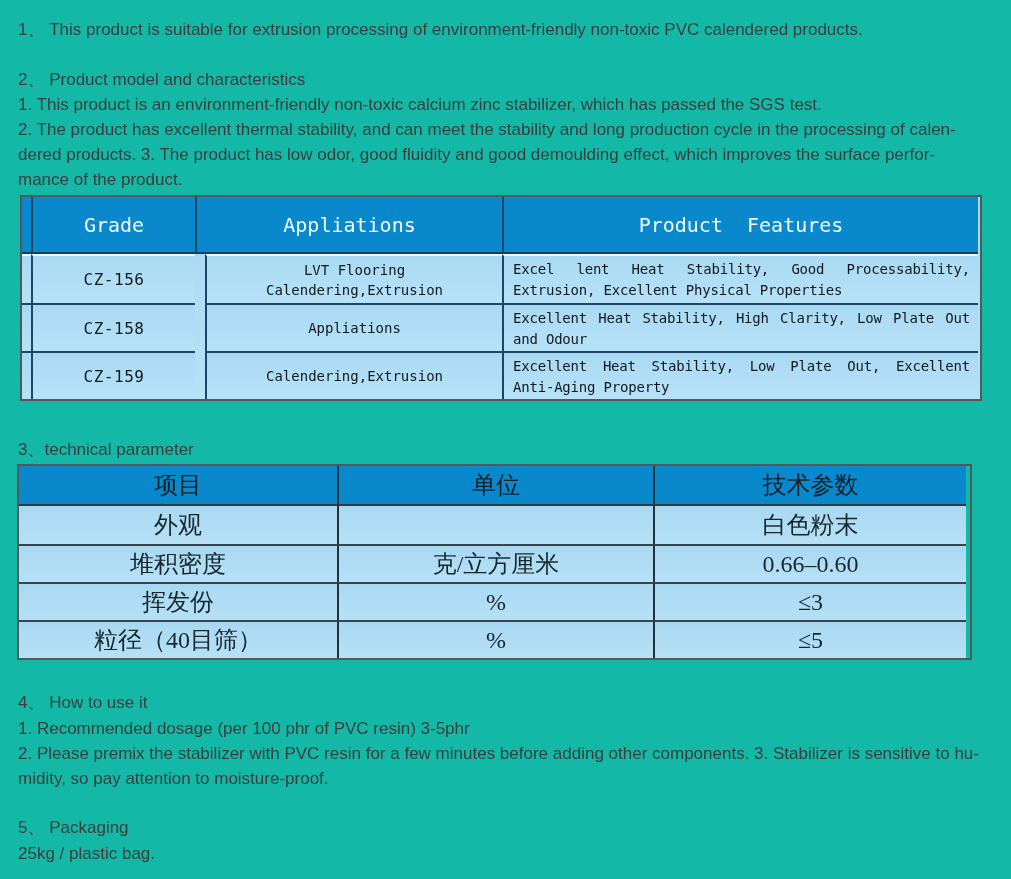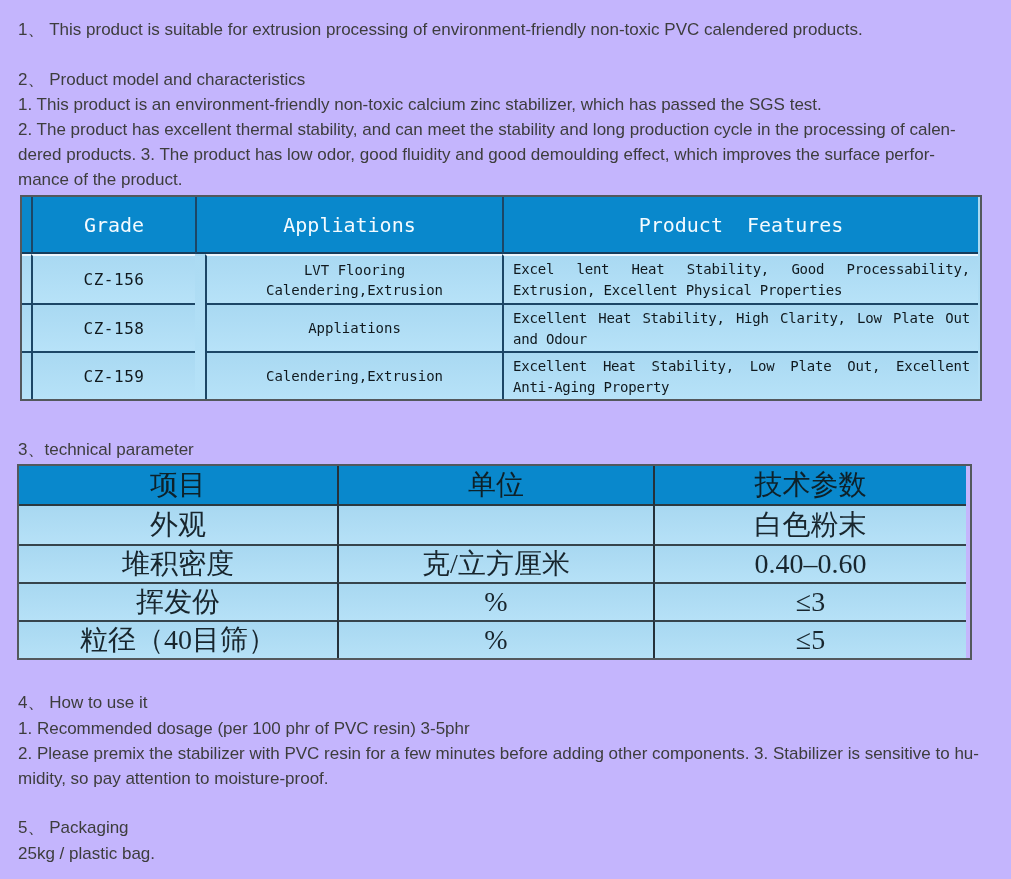--- a/index.html
+++ b/index.html
@@ -1,17 +1,17 @@
 <!DOCTYPE html>
 <html><head>
 <meta charset="utf-8">
 <style>
   html,body { margin:0; padding:0; background:#ffffff; }
   .page {
-    position:relative; width:1011px; height:879px; background:#c4b5fd;
+    position:relative; width:1011px; height:879px; background:#14b8a6;
     font-family:"Liberation Sans", sans-serif; color:#3d3d3d; overflow:hidden;
   }
   .para {
     position:absolute; left:18px; font-size:17px; line-height:25px;
     white-space:pre; color:#3d3d3d;
   }
   
   .t1 {
     position:absolute; left:20px; top:195px; width:958px;
     border:2px solid #53585d;
@@ -42,21 +42,21 @@
   .t2 {
     position:absolute; left:17px; top:464px; width:951px;
     border:2px solid #53585d;
     display:grid;
     grid-template-columns:318px 316px 313px;
     grid-template-rows:40px 38px 38px 38px 38px;
     font-family:"Liberation Sans", sans-serif;
   }
   .t2 .cell { box-sizing:border-box; display:flex; align-items:center; justify-content:center;
               background:linear-gradient(180deg,#a8d8f1 0%,#b6e1f7 100%);
-              font-size:28px; color:#18262e; overflow:hidden; }
+              font-size:24px; color:#18262e; overflow:hidden; }
   .t2 .vline { border-left:2px solid #25313a; }
   .t2 .hdr { background:#0988cc; color:#0e2129; border-bottom:2px solid #2b3940; }
   .t2 .rsep { border-top:2px solid #36444c;font-family:Liberation Serif, serif; }
 </style>
 </head>
 <body>
 
 <div class="page">
 
   <div class="para" style="top:17px">1、 This product is suitable for extrusion processing of environment-friendly non-toxic PVC calendered products.</div>
@@ -108,21 +108,21 @@
     <div class="cell hdr">项目</div>
     <div class="cell hdr vline">单位</div>
     <div class="cell hdr vline">技术参数</div>
 
     <div class="cell">外观</div>
     <div class="cell vline"></div>
     <div class="cell vline">白色粉末</div>
 
     <div class="cell rsep">堆积密度</div>
     <div class="cell rsep vline">克/立方厘米</div>
-    <div class="cell rsep vline">0.40–0.60</div>
+    <div class="cell rsep vline">0.66–0.60</div>
 
     <div class="cell rsep">挥发份</div>
     <div class="cell rsep vline">%</div>
     <div class="cell rsep vline">≤3</div>
 
     <div class="cell rsep">粒径（40目筛）</div>
     <div class="cell rsep vline">%</div>
     <div class="cell rsep vline">≤5</div>
   </div>
 

